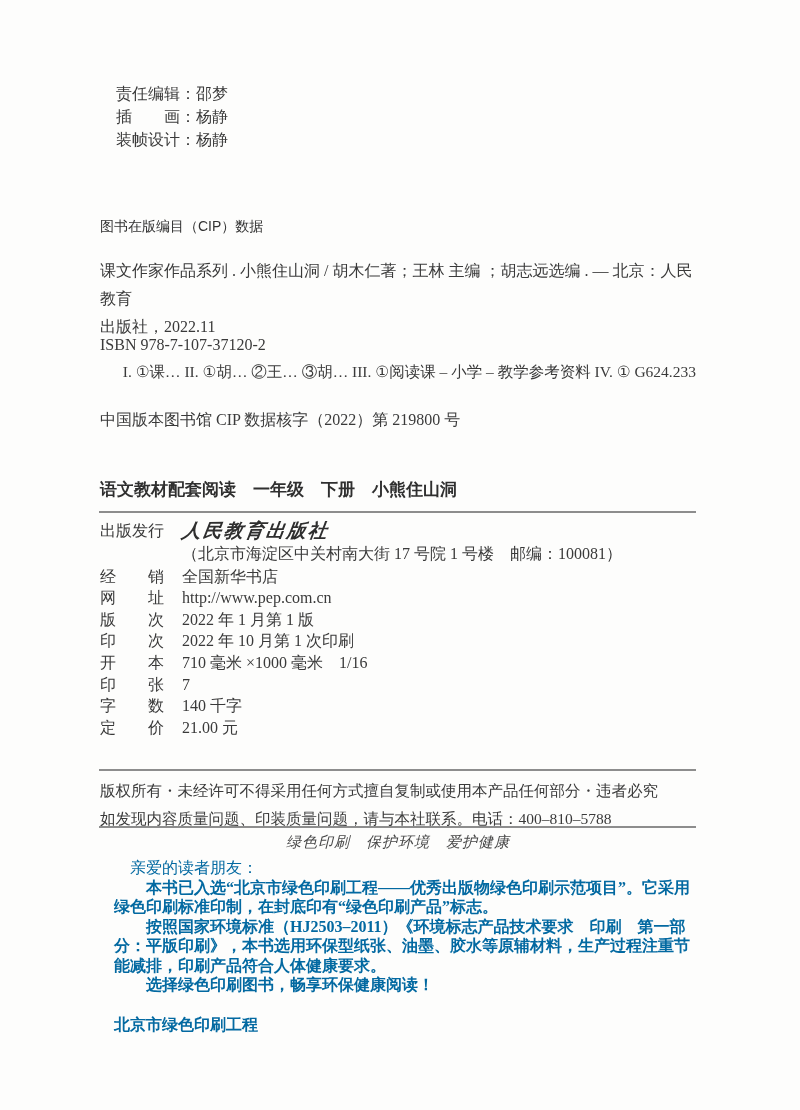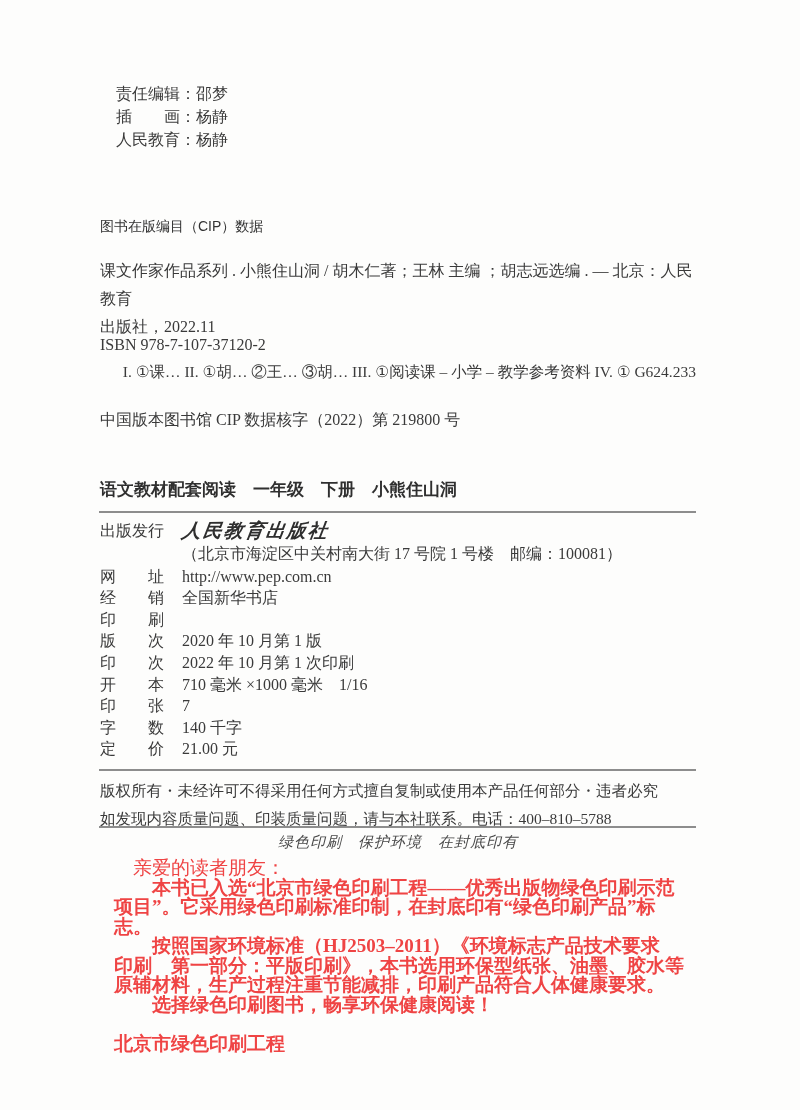--- a/index.html
+++ b/index.html
@@ -50,34 +50,34 @@
   .copyright{top:777px;font-size:15.5px;line-height:28px;}
 
   
   .slogan{
     top:833px;text-align:center;
     font-style:italic;font-size:15px;color:#474747;
     letter-spacing:1px;
   }
 
   
-  .letter{top:858px;left:114px;width:578px;font-size:19px;line-height:19.5px;color:#ef4444;}
+  .letter{top:858px;left:114px;width:578px;font-size:16px;line-height:19.5px;color:#0369a1;}
   .letter .salutation{text-indent:1em;}
   .letter p{margin:0;text-indent:2em;font-weight:bold;}
   .letter .signature{text-align:left;margin-top:20px;font-weight:bold;}
 </style>
 </head>
 <body>
 
 <div class="page">
 
   <div class="abs editors">
       <div class="ed-row"><span class="ed-label">责任编辑：</span><span>邵梦</span></div>
       <div class="ed-row"><span class="ed-label">插　　画：</span><span>杨静</span></div>
-      <div class="ed-row"><span class="ed-label">人民教育：</span><span>杨静</span></div>
+      <div class="ed-row"><span class="ed-label">装帧设计：</span><span>杨静</span></div>
     </div>
 
   <div class="abs cip-heading">图书在版编目（CIP）数据</div>
   <div class="abs cip-desc">
     <div>课文作家作品系列 . 小熊住山洞 / 胡木仁著；王林 主编 ；胡志远选编 . — 北京：人民教育</div>
     <div>出版社，2022.11</div>
   </div>
   <div class="abs isbn">ISBN 978-7-107-37120-2</div>
   <div class="abs classification">I. ①课… II. ①胡… ②王… ③胡… III. ①阅读课 – 小学 – 教学参考资料 IV. ① G624.233</div>
   <div class="abs registry">中国版本图书馆 CIP 数据核字（2022）第 219800 号</div>
@@ -86,34 +86,30 @@
   <div class="rule" style="top:511px"></div>
 
   <div class="abs colophon">
     <div class="co-row">
       <span class="co-label">出版发行</span>
       <span class="pub-logo">人民教育出版社</span>
     </div>
     <div class="pub-address">（北京市海淀区中关村南大街 17 号院 1 号楼　邮编：100081）</div>
     <div id="co-rows">
         <div class="co-row">
+          <span class="co-label">经　　销</span>
+          <span class="co-value">全国新华书店</span>
+        </div>
+        <div class="co-row">
           <span class="co-label">网　　址</span>
           <span class="co-value co-url">http://www.pep.com.cn</span>
         </div>
         <div class="co-row">
-          <span class="co-label">经　　销</span>
-          <span class="co-value">全国新华书店</span>
-        </div>
-        <div class="co-row">
-          <span class="co-label">印　　刷</span>
-          <span class="co-value"></span>
-        </div>
-        <div class="co-row">
           <span class="co-label">版　　次</span>
-          <span class="co-value">2020 年 10 月第 1 版</span>
+          <span class="co-value">2022 年 1 月第 1 版</span>
         </div>
         <div class="co-row">
           <span class="co-label">印　　次</span>
           <span class="co-value">2022 年 10 月第 1 次印刷</span>
         </div>
         <div class="co-row">
           <span class="co-label">开　　本</span>
           <span class="co-value">710 毫米 ×1000 毫米　1/16</span>
         </div>
         <div class="co-row">
@@ -131,21 +127,21 @@
       </div>
   </div>
 
   <div class="rule" style="top:769px"></div>
   <div class="abs copyright">
     <div>版权所有・未经许可不得采用任何方式擅自复制或使用本产品任何部分・违者必究</div>
     <div>如发现内容质量问题、印装质量问题，请与本社联系。电话：400–810–5788</div>
   </div>
   <div class="rule" style="top:826px"></div>
 
-  <div class="abs slogan">绿色印刷　保护环境　在封底印有</div>
+  <div class="abs slogan">绿色印刷　保护环境　爱护健康</div>
 
   <div class="abs letter">
     <div class="salutation">亲爱的读者朋友：</div>
     <div id="letter-paras">
         <p>本书已入选“北京市绿色印刷工程——优秀出版物绿色印刷示范项目”。它采用绿色印刷标准印制，在封底印有“绿色印刷产品”标志。</p>
         <p>按照国家环境标准（HJ2503–2011）《环境标志产品技术要求　印刷　第一部分：平版印刷》，本书选用环保型纸张、油墨、胶水等原辅材料，生产过程注重节能减排，印刷产品符合人体健康要求。</p>
         <p>选择绿色印刷图书，畅享环保健康阅读！</p>
       </div>
     <div class="signature">北京市绿色印刷工程</div>
   </div>

